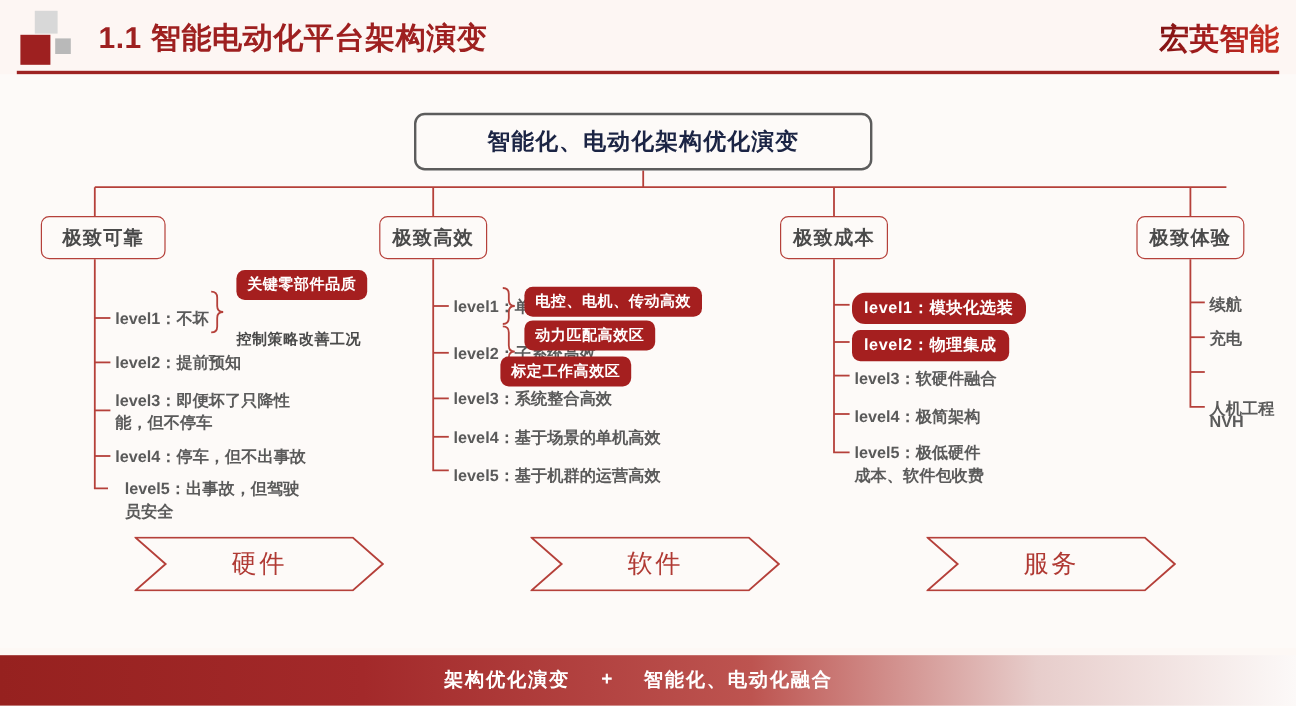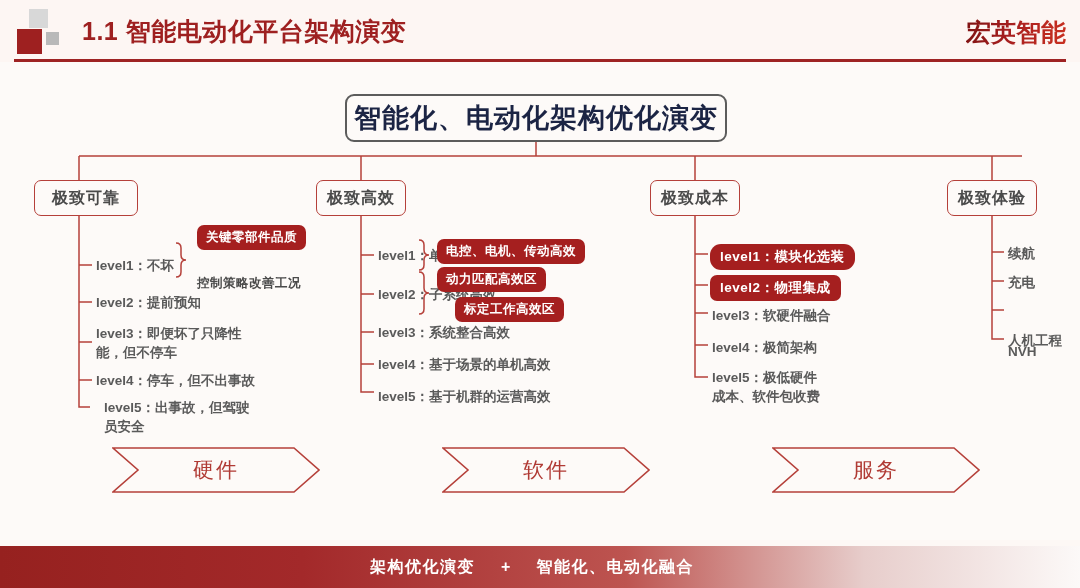--- a/index.html
+++ b/index.html
@@ -78,21 +78,21 @@
     width: 382px; height: 48px;
     border: 2px solid #5c5c5c;
     border-radius: 9px;
     background: #fdfaf8;
     display: flex;
     align-items: center;
     justify-content: center;
     box-sizing: border-box;
   }
   #root-box-label {
-    font-size: 27px;
+    font-size: 19px;
     font-weight: bold;
     color: #1b2444;
     letter-spacing: 1px;
     white-space: nowrap;
   }
 
   
   .cat-box {
     position: absolute;
     height: 36px;
@@ -281,21 +281,21 @@
   <div class="plaintag" style="left:197px; top:213px;">控制策略改善工况</div>
 
   <div class="lvl-text" style="left:378px; top:184px;">level1：单部件高效</div>
   <div class="lvl-text" style="left:378px; top:223px;">level2：子系统高效</div>
   <div class="lvl-text" style="left:378px; top:261px;">level3：系统整合高效</div>
   <div class="lvl-text" style="left:378px; top:293px;">level4：基于场景的单机高效</div>
   <div class="lvl-text" style="left:378px; top:325px;">level5：基于机群的运营高效</div>
 
   <div class="badge" style="left:437px; top:177px;">电控、电机、传动高效</div>
   <div class="badge" style="left:437px; top:205px;">动力匹配高效区</div>
-  <div class="badge" style="left:455px; top:235px;">标定工作高效区</div>
+  <div class="badge" style="left:417px; top:235px;">标定工作高效区</div>
 
   <div class="badge lvlbadge" style="left:710px; top:182px;border-radius:11px;">level1：模块化选装</div>
   <div class="badge lvlbadge" style="left:710px; top:213px;">level2：物理集成</div>
   <div class="lvl-text" style="left:712px; top:244px;">level3：软硬件融合</div>
   <div class="lvl-text" style="left:712px; top:276px;">level4：极简架构</div>
   <div class="lvl-text" style="left:712px; top:306px;">level5：极低硬件
 成本、软件包收费</div>
 
   <div class="lvl-text" style="left:1008px; top:182px;">续航</div>
   <div class="lvl-text" style="left:1008px; top:211px;">充电</div>

